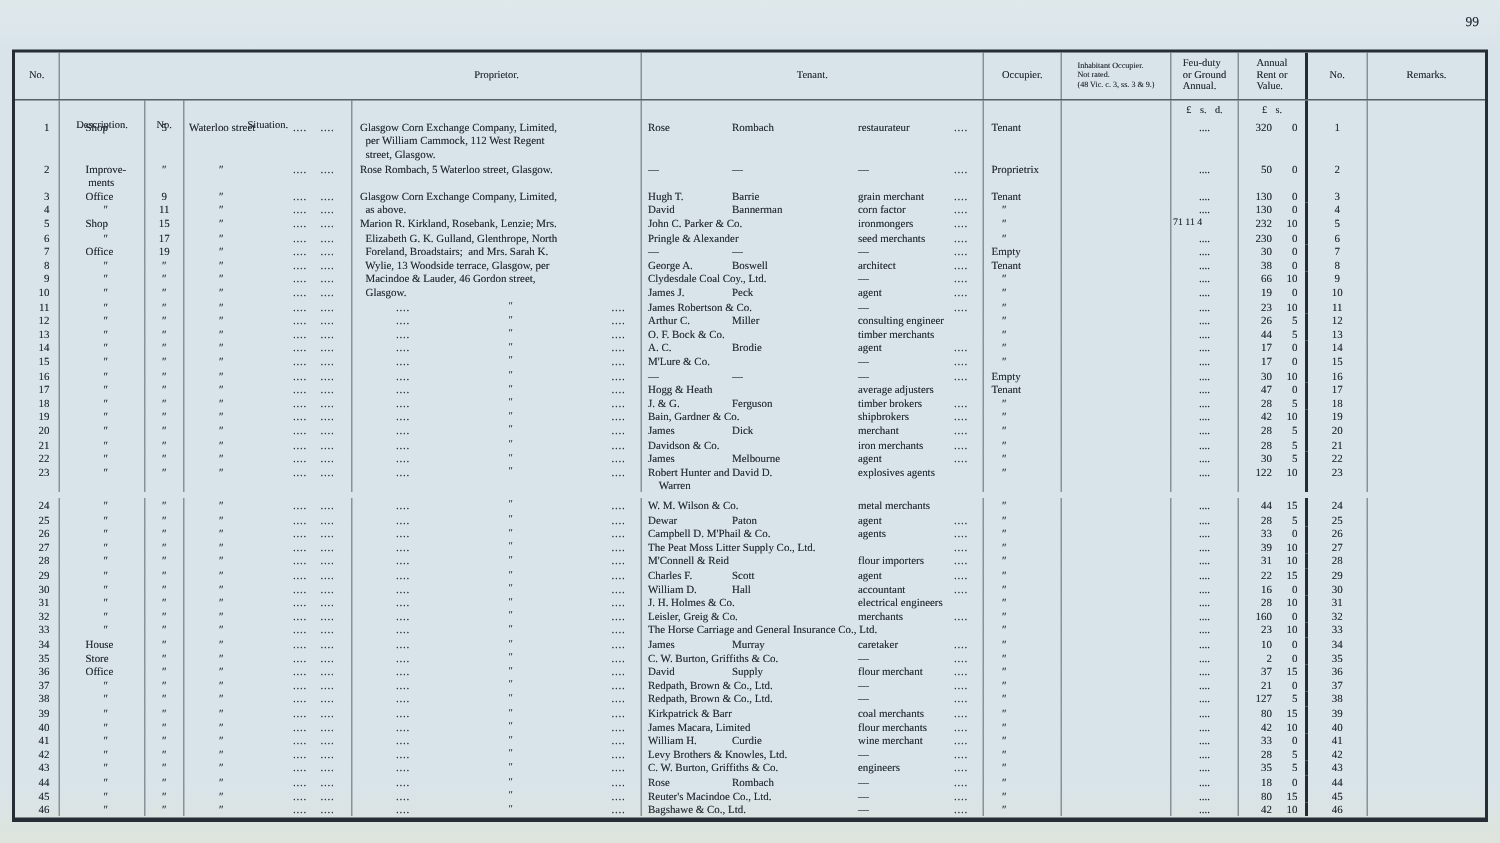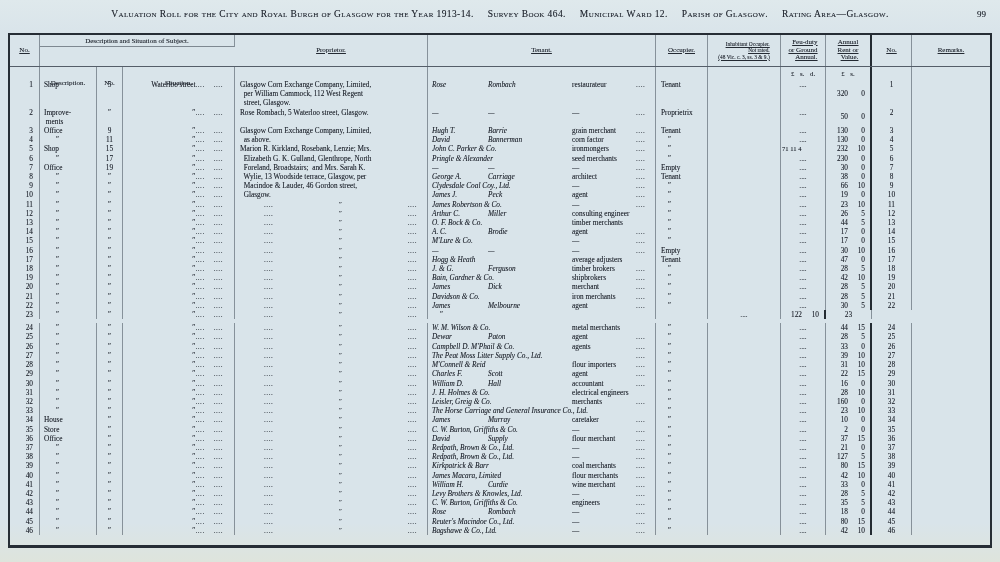--- a/index.html
+++ b/index.html
@@ -15,52 +15,52 @@
     font-variant:small-caps;font-size:9.5px;letter-spacing:.4px;white-space:nowrap;
     text-shadow:0 0 .3px rgba(30,34,44,.6);}
   .titlebar .seg{margin:0 7px;}
   .pagenum{position:absolute;right:14px;top:9px;font-size:9px;}
   
   .vtable{position:absolute;left:8px;top:33px;width:984px;height:515px;box-sizing:border-box;
     border:2px solid #262d35;border-bottom-width:3px;overflow:hidden;}
   .grid{display:grid;grid-template-columns:30px 57px 26px 112px 193px 228px 52px 73px 45px 46px 40px 1fr;}
   .cell{border-right:1px solid rgba(52,62,74,.5);box-sizing:border-box;min-width:0;}
   .cell:last-child{border-right:none;}
-  .thick{border-right:2.5px solid #242b32;align-items:center;}
+  .thick{border-right:2.5px solid #242b32;}
   
   .thead{border-bottom:1px solid rgba(40,50,62,.75);height:31px;
     grid-template-rows:12px 19px;font-size:7px;}
-  .hc{display:flex;align-items:center;justify-content:center;text-align:right;
-    grid-row:1/3;line-height:1.12;white-space:pre-line;text-decoration:underline;}
+  .hc{display:flex;align-items:center;justify-content:center;text-align:left;
+    grid-row:1/3;line-height:1.12;white-space:pre-line;}
   .hc-group{grid-row:1;grid-column:2/5;border-bottom:1px solid rgba(52,62,74,.55);
     display:flex;align-items:center;justify-content:center;}
   .hc-sub{grid-row:2;display:flex;align-items:center;justify-content:center;margin-top:36px;}
   .hc-small{font-size:5.4px;}
   
   .curr{height:13px;font-size:6.8px;}
   .curr .cell{display:flex;align-items:center;justify-content:center;word-spacing:4px;}
   
   .tbody{font-size:7.3px;line-height:9.2px;}
   .row{min-height:9.2px;}
   .row.gap{margin-bottom:4px;}
   .c{padding:0 2px;}
   .c-no{text-align:right;padding-right:6px;}
-  .c-desc{white-space:pre;padding-left:4px;}
+  .c-desc{white-space:pre;padding-left:4px;margin-left:13px;}
   .c-desc.dit{padding-left:16px;}
   .c-sno{text-align:center;}
-  .c-sit{display:flex;padding-left:3px;text-align:right;}
+  .c-sit{display:flex;padding-left:3px;}
   .c-sit .sit-t{flex:1 1 auto;white-space:nowrap;}
   .c-sit.dit .sit-t{padding-left:20px;}
   .dots{letter-spacing:.5px;color:#2c333c;flex:0 0 auto;}
   .c-sit .dots{margin-right:9px;}
   .c-prop{padding-left:5px;}
   .prop-text{white-space:pre;display:block;}
   .prop-dits{display:flex;justify-content:space-between;padding:0 8px 0 24px;}
   .c-ten{display:flex;padding-left:4px;}
-  .t-name{flex:0 0 140px;white-space:pre;display:flex;overflow:visible;font-style:italic;}
+  .t-name{flex:0 0 140px;white-space:pre;display:flex;overflow:visible;}
   .t-a{white-space:pre;}
   .t-a.has-b{flex:0 0 56px;}
   .t-t{flex:0 0 64px;white-space:nowrap;overflow:visible;}
   .t-d{flex:0 0 auto;}
   .c-occ{padding-left:5px;white-space:nowrap;overflow:visible;}
   .c-occ.dit{padding-left:12px;}
   .c-inh{}
   .c-feu{text-align:center;}
   .c-feu.num{font-size:6.6px;white-space:nowrap;text-align:left;padding-left:1px;}
   .c-val{display:flex;justify-content:flex-end;}
@@ -68,28 +68,26 @@
   .c-val .sh{flex:0 0 17px;text-align:right;padding-right:3px;}
   .c-no2{text-align:center;}
   .dit-mark{font-size:7px;}
   .tx{text-shadow:0 0 .3px rgba(30,34,44,.45);}
 </style>
 </head>
 <body>
 
 <div class="page">
 
-  <div class="titlebar tx" id="title-segs"><span class="seg">Valuation Roll for the City and Royal Burgh of Glasgow for the Year 1913-14.</span><span class="seg">Survey Book 464.</span><span class="seg">Municipal Ward 12.</span><span class="seg">Parish of Glasgow.</span><span class="seg">Rating Area—Glasgow.</span></div>
   <div class="pagenum tx">99</div>
 
   <div class="vtable">
 
     <div class="grid thead tx">
       <div class="cell hc">No.</div>
-      <div class="cell hc-group" style="grid-column:2/5;">Description and Situation of Subject.</div>
       <div class="cell hc-sub" style="grid-column:2;grid-row:2;">Description.</div>
       <div class="cell hc-sub" style="grid-column:3;grid-row:2;">No.</div>
       <div class="cell hc-sub" style="grid-column:4;grid-row:2;">Situation.</div>
       <div class="cell hc" style="grid-column:5;">Proprietor.</div>
       <div class="cell hc" style="grid-column:6;">Tenant.</div>
       <div class="cell hc" style="grid-column:7;">Occupier.</div>
       <div class="cell hc hc-small" style="grid-column:8;">Inhabitant Occupier.
 Not rated.
 (48 Vic. c. 3, ss. 3 &amp; 9.)</div>
       <div class="cell hc" style="grid-column:9;">Feu-duty
@@ -347,21 +345,21 @@
       <span class="dots">....</span>
       <span class="dots">....</span>
     </div>
     <div class="cell c c-prop">
       <span class="prop-text">  Wylie, 13 Woodside terrace, Glasgow, per</span>
 
     </div>
     <div class="cell c c-ten">
       <span class="t-name">
         <span class="t-a has-b">George A.</span>
-        <span class="t-b">Carriage</span>
+        <span class="t-b">Boswell</span>
       </span>
       <span class="t-t">architect</span>
       <span class="t-d dots">....</span>
     </div>
     <div class="cell c c-occ">Tenant</div>
     <div class="cell c c-inh"></div>
     <div class="cell c c-feu">....</div>
     <div class="cell c c-val thick">
       <span class="lb">38</span>
       <span class="sh">0</span>
@@ -861,20 +859,29 @@
       <span class="dots">....</span>
     </div>
     <div class="cell c c-prop">
 
       <span class="prop-dits">
         <span class="dots">....</span>
         <span class="dit-mark">″</span>
         <span class="dots">....</span>
       </span>
     </div>
+    <div class="cell c c-ten">
+      <span class="t-name">
+        <span class="t-a">Robert Hunter and David D.
+    Warren</span>
+        
+      </span>
+      <span class="t-t">explosives agents</span>
+      <span class="t-d dots"></span>
+    </div>
     <div class="cell c c-occ dit">″</div>
     <div class="cell c c-inh"></div>
     <div class="cell c c-feu">....</div>
     <div class="cell c c-val thick">
       <span class="lb">122</span>
       <span class="sh">10</span>
     </div>
     <div class="cell c c-no2">23</div>
     <div class="cell c c-rem"></div>
   </div>

